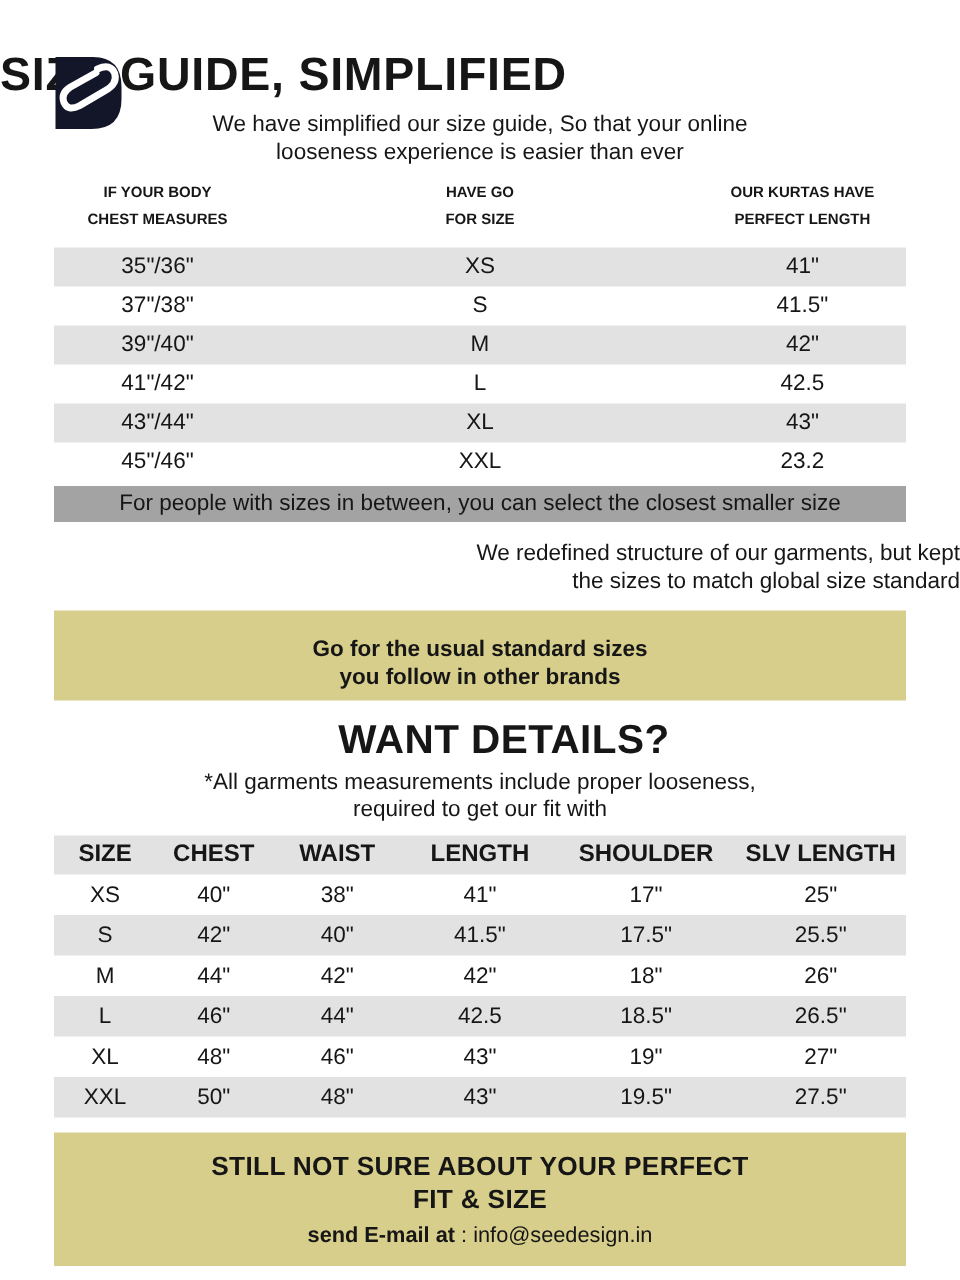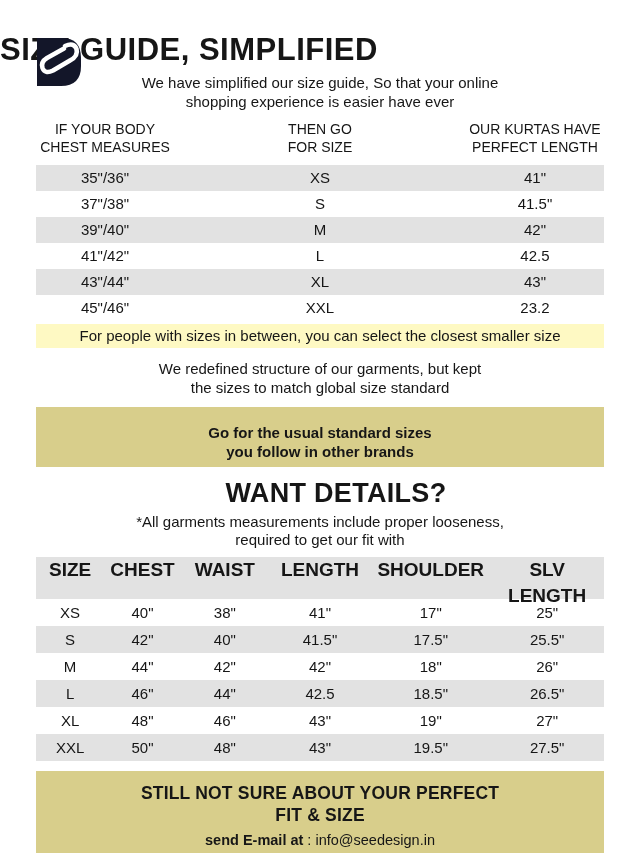--- a/index.html
+++ b/index.html
@@ -24,35 +24,35 @@
     text-align:center; font-size:15px; line-height:19px; margin-top:5px;
   }
 
   
   .tbl { width:568px; margin:0 auto; text-align:center; }
 
   
   .t1 { margin-top:9px; }
   .t1-head {
     display:grid; grid-template-columns:24.3% 51.4% 24.3%;
-    font-weight:normal; font-size:14px; line-height:18px;
+    font-weight:bold; font-size:10px; line-height:18px;
   }
   .t1-body { margin-top:9px; }
   .t1-row {
     display:grid; grid-template-columns:24.3% 51.4% 24.3%;
     height:26px; line-height:26px; font-size:15px;
   }
   .striped { background:#e2e2e2; }
   .note-row {
-    background:#fef9c3; height:24px; line-height:24px;
+    background:#a3a3a3; height:24px; line-height:24px;
     font-size:15px; margin-top:3px;
   }
 
   .redefined {
-    text-align:center; font-size:15px; line-height:19px; margin-top:11px;
+    text-align:right; font-size:15px; line-height:19px; margin-top:11px;
   }
 
   .banner {
     width:568px; margin:10px auto 0; background:#d8ce8b;
     text-align:center; font-weight:bold;
   }
   .banner-1 { padding:16px 0 6px; font-size:15px; line-height:19px; }
 
   .want-details {
     text-align:center; font-size:27px; font-weight:bold;
@@ -63,22 +63,22 @@
     line-height:18px; margin-top:3px;
   }
   .loose {
     text-align:center; font-size:15px; line-height:18px; margin-top:5px;
   }
 
   
   .t2 { margin-top:8px; }
   .t2-grid { display:grid; grid-template-columns:12% 13.5% 15.5% 18% 21% 20%; }
   .t2-head {
-    height:42px; line-height:26px; font-weight:bold;
-    font-size:19px; background:#e2e2e2;
+    height:26px; line-height:26px; font-weight:bold;
+    font-size:16px; background:#e2e2e2;
   }
   .t2-row { height:27px; line-height:27px; font-size:15px; }
 
   .banner-2 { padding:11px 0 12px; margin-top:10px; }
   .banner-2 .big { font-size:17.5px; font-weight:bold; line-height:22px; letter-spacing:0.2px; }
   .banner-2 .email-line { font-size:14.5px; margin-top:6px; font-weight:normal; }
   .banner-2 .email-label { font-weight:bold; }
 </style>
 </head>
 <body>
@@ -88,31 +88,31 @@
   <div class="logo">
     <svg viewBox="0 0 50 52" width="50" height="52" aria-hidden="true">
       <path d="M3 2 H28 Q47 2 47 22 V30 Q47 50 27 50 H3 Z" fill="#131629"></path>
       <path d="M31 10 Q40 6 42.5 13 Q44.5 20 36 24.5 L19 34.5 Q11 38.5 8.5 32 Q6.5 26 13 22 L30 12.5" fill="none" stroke="#ffffff" stroke-width="4.6" stroke-linecap="round" stroke-linejoin="round"></path>
     </svg>
   </div>
 
   <div class="page-title">SIZE GUIDE, SIMPLIFIED</div>
   <div class="subtitle">
     <div>We have simplified our size guide, So that your online</div>
-    <div>shopping experience is easier have ever</div>
+    <div>looseness experience is easier than ever</div>
   </div>
 
   <div class="tbl t1">
     <div class="t1-head">
       <div>
         <div>IF YOUR BODY</div>
         <div>CHEST MEASURES</div>
       </div>
       <div>
-        <div>THEN GO</div>
+        <div>HAVE GO</div>
         <div>FOR SIZE</div>
       </div>
       <div>
         <div>OUR KURTAS HAVE</div>
         <div>PERFECT LENGTH</div>
       </div>
     </div>
 
     <div class="t1-body">
       <div class="t1-row striped">

